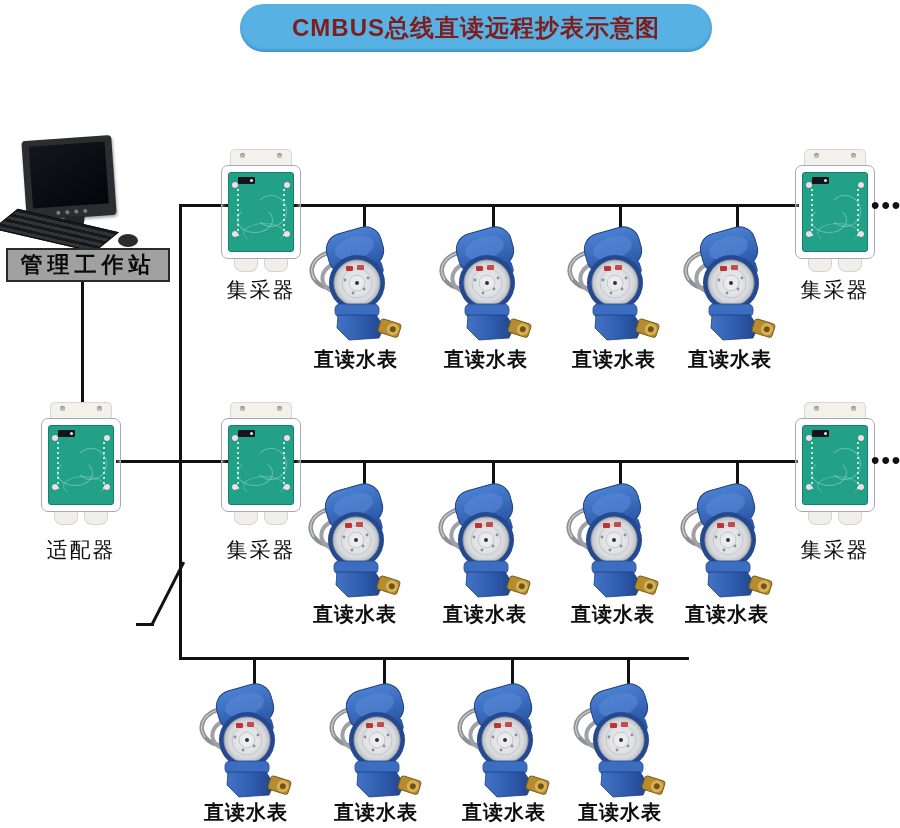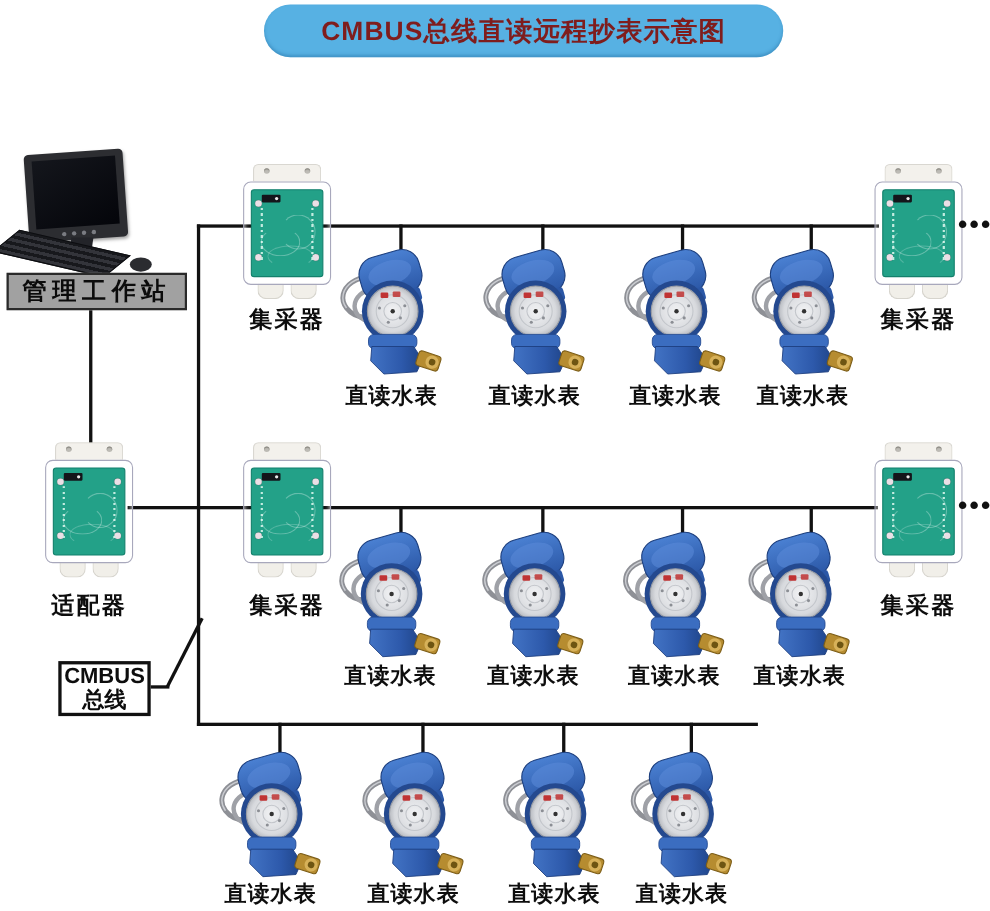--- a/index.html
+++ b/index.html
@@ -36,21 +36,21 @@
     background-image:repeating-linear-gradient(#c4ece1 0 2px,transparent 2px 5px);}
   .dc-l{left:8px;} .dc-r{right:8px;}
   .trace{position:absolute;border:1px solid rgba(255,255,255,.30);border-radius:50%;}
   .t1{left:8px;top:34px;width:34px;height:24px;border-top-color:transparent;}
   .t2{left:26px;top:22px;width:30px;height:30px;border-left-color:transparent;}
   .t3{left:14px;top:50px;width:40px;height:18px;border-bottom-color:transparent;opacity:.7;}
   .dev-pins{display:flex;justify-content:center;gap:6px;margin-top:-1px;}
   .pin{width:22px;height:13px;background:#f1efe9;border:1px solid #d6d4cd;border-top:none;border-radius:0 0 8px 8px;}
 
   
-  .dev-label{position:absolute;width:90px;text-align:center;font-size:21px;font-weight:700;letter-spacing:2px;white-space:nowrap;}
+  .dev-label{position:absolute;width:90px;text-align:center;font-size:21px;font-weight:400;letter-spacing:2px;white-space:nowrap;}
   .meter-label{position:absolute;width:110px;text-align:center;font-size:20px;font-weight:800;letter-spacing:1px;white-space:nowrap;}
 
   
   .cmbus-box{position:absolute;left:53px;top:601px;width:84px;height:50px;background:#fff;border:3px solid #111;
     box-sizing:border-box;display:flex;flex-direction:column;align-items:center;justify-content:center;
     font-size:20px;font-weight:800;line-height:22px;}
 
   
   .dots{position:absolute;font-size:24px;font-weight:800;letter-spacing:2px;color:#111;}
 
@@ -297,24 +297,20 @@
     <div class="dev-pins">
         <span class="pin"></span>
         <span class="pin"></span>
       </div>
   </div>
   <div class="dev-label" style="left:790px;top:536px">集采器</div>
 
   <div class="dots" style="left:871px;top:191px">•••</div>
   <div class="dots" style="left:871px;top:446px">•••</div>
 
-  <div class="cmbus-box">
-    <span>CMBUS</span>
-    <span>总线</span>
-  </div>
 
   <svg class="meter" viewBox="0 0 110 120" style="left:301px;top:222px">
       <use href="#meter-sym"></use>
     </svg>
   <svg class="meter" viewBox="0 0 110 120" style="left:431px;top:222px">
       <use href="#meter-sym"></use>
     </svg>
   <svg class="meter" viewBox="0 0 110 120" style="left:559px;top:222px">
       <use href="#meter-sym"></use>
     </svg>

